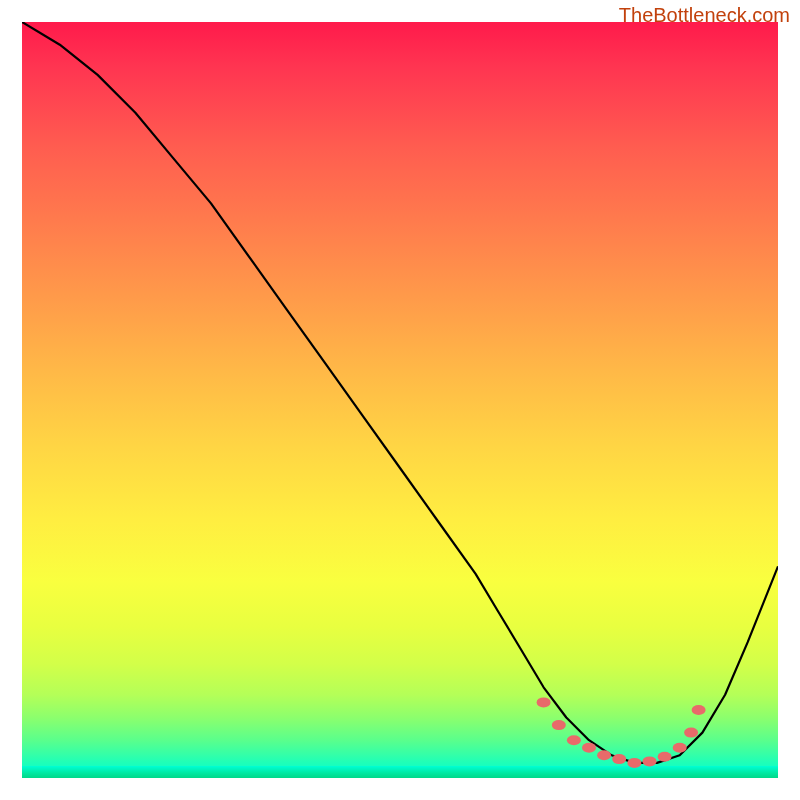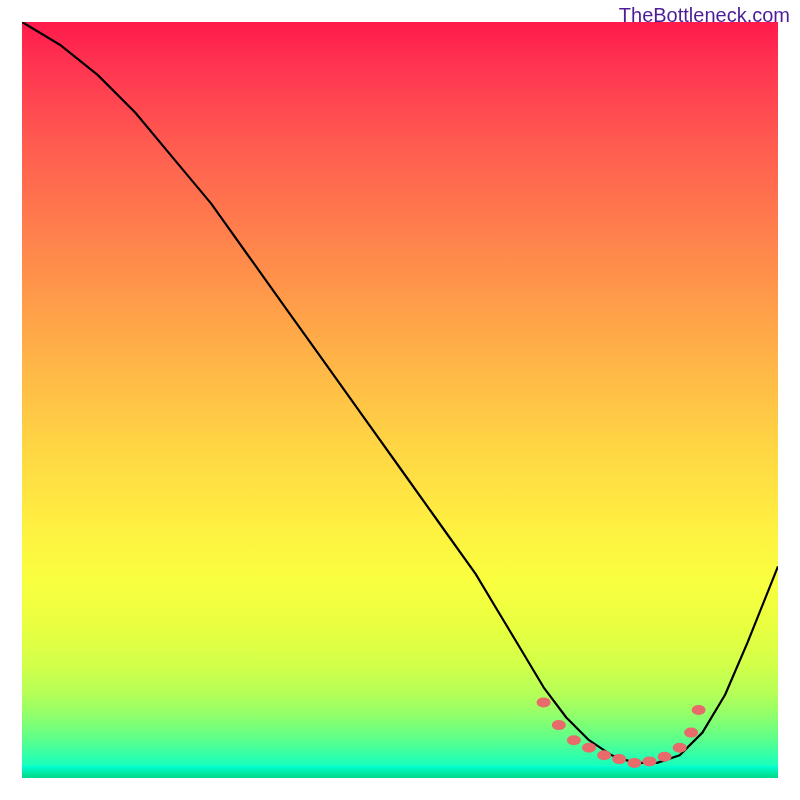--- a/index.html
+++ b/index.html
@@ -2,21 +2,21 @@
 <html><head>
 <meta charset="utf-8">
 <style>
   * { margin: 0; padding: 0; box-sizing: border-box; }
   body { width: 800px; height: 800px; position: relative; background: #fff; font-family: Arial, sans-serif; }
   .watermark {
     position: absolute;
     top: 4px;
     right: 10px;
     font-size: 20px;
-    color: #4c1d95;
+    color: #c2410c;
     font-weight: 500;
     z-index: 10;
   }
   .chart-wrap {
     position: absolute;
     left: 22px;
     top: 22px;
     width: 756px;
     height: 756px;
   }

